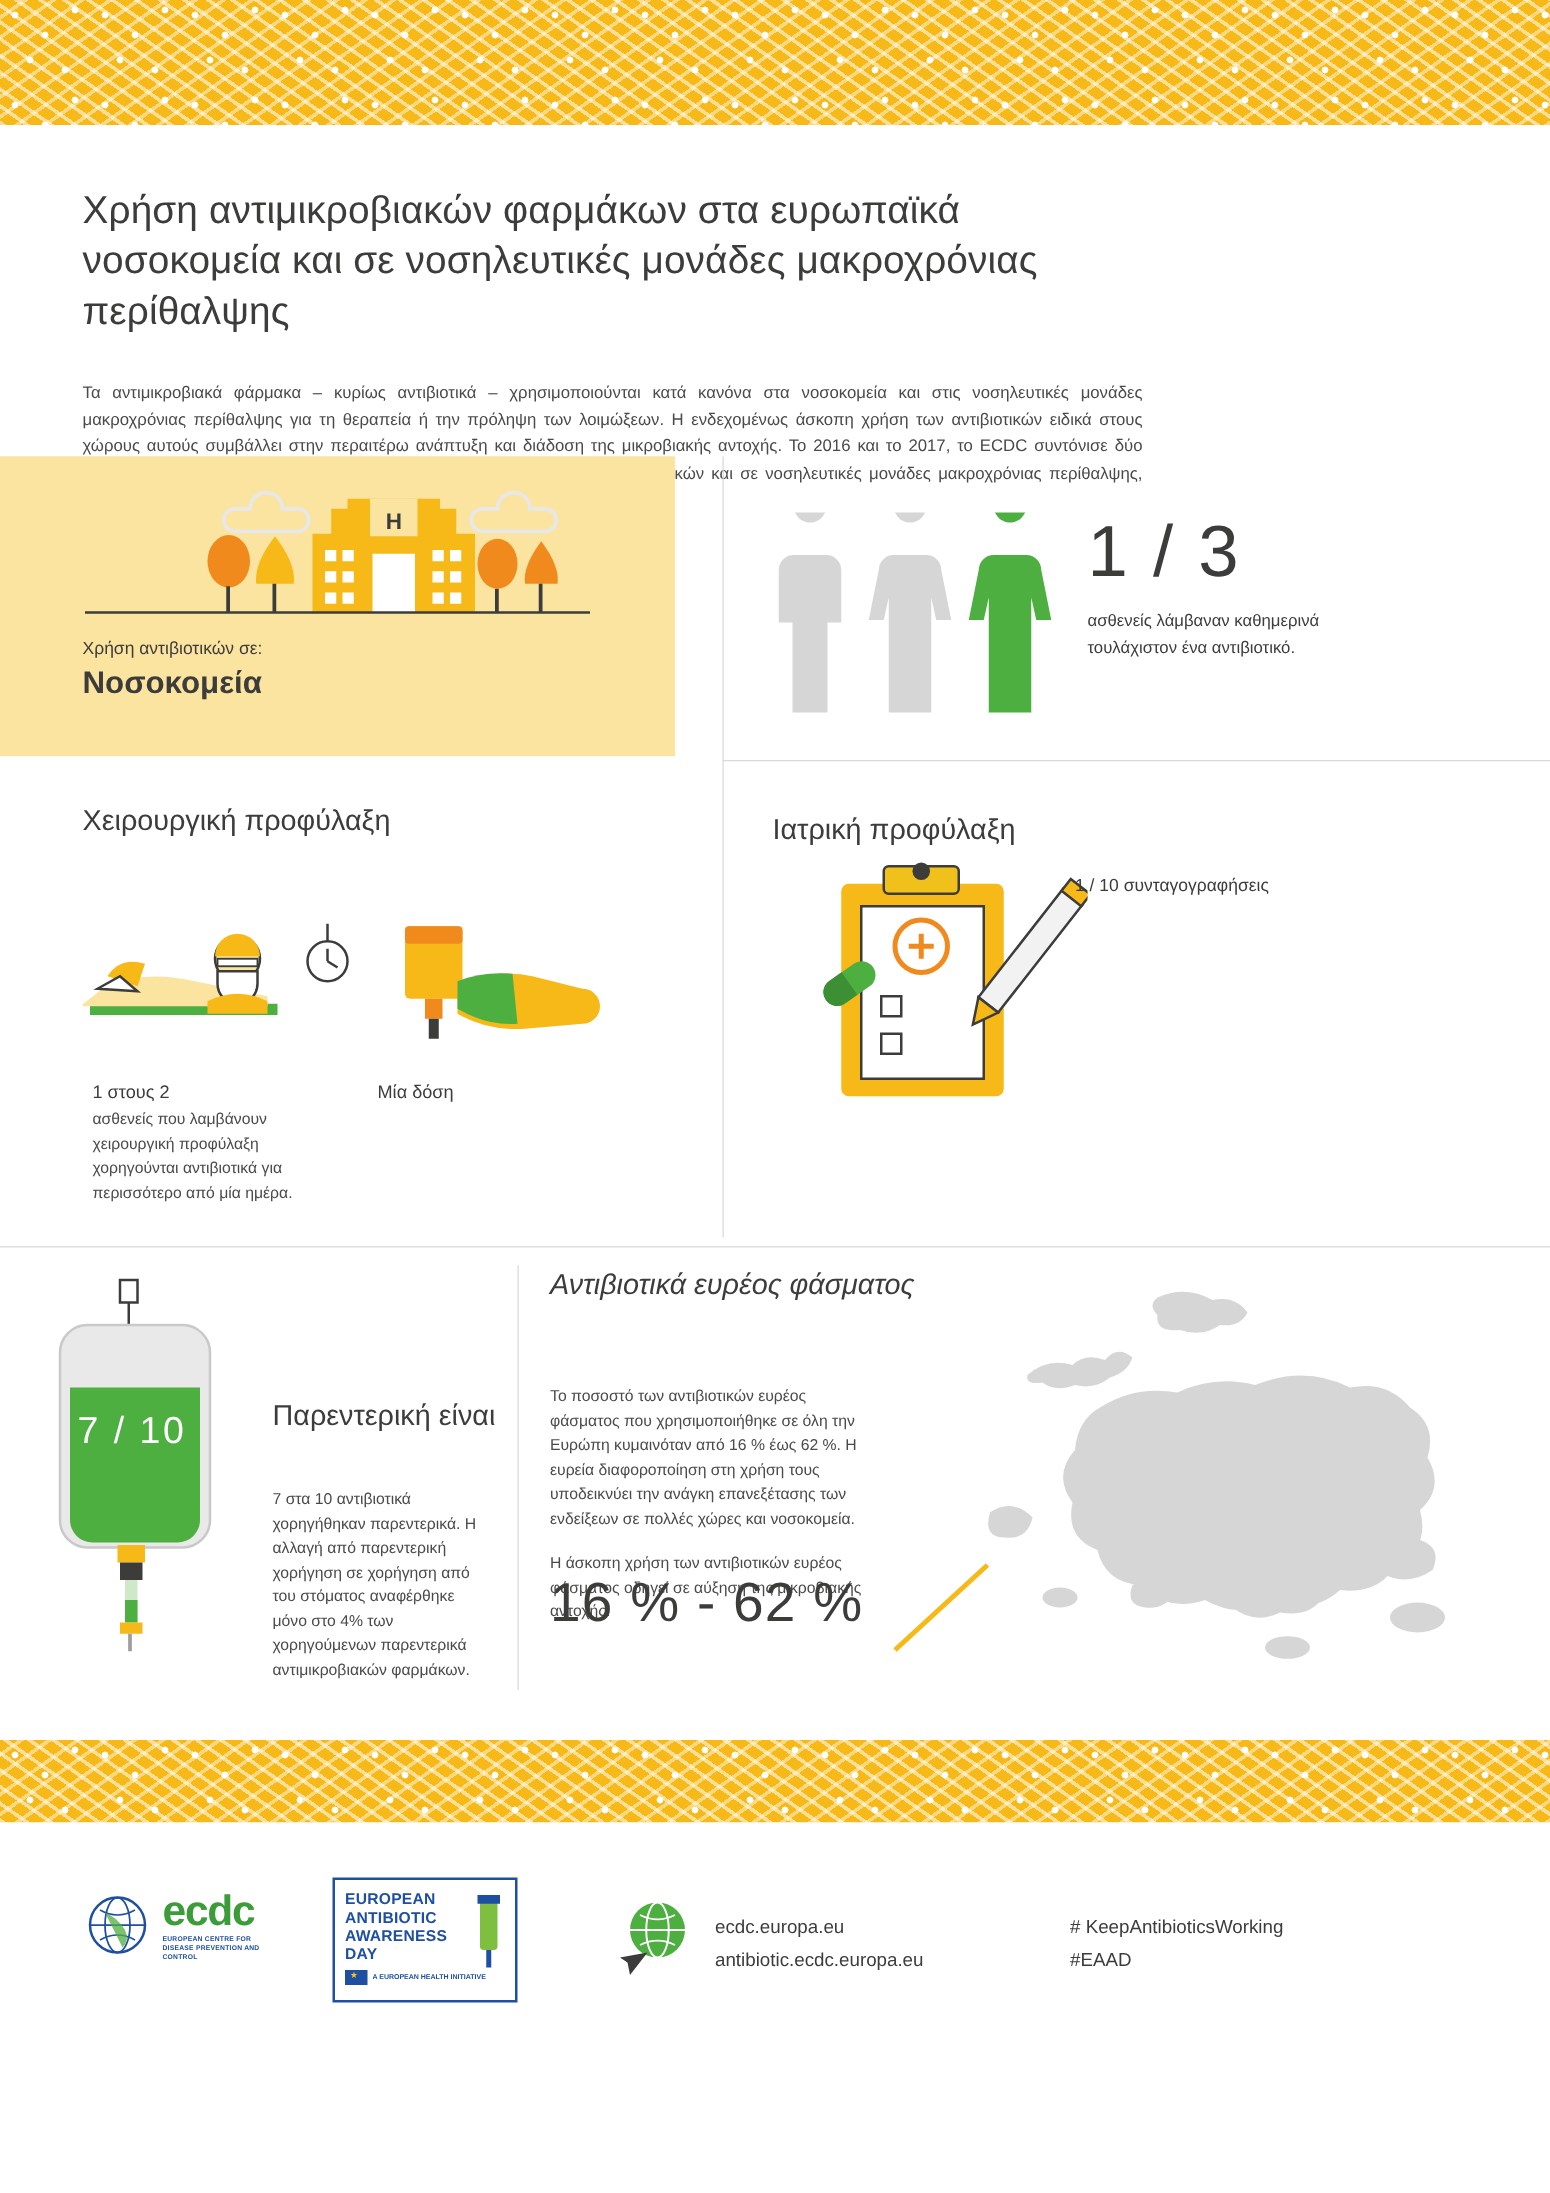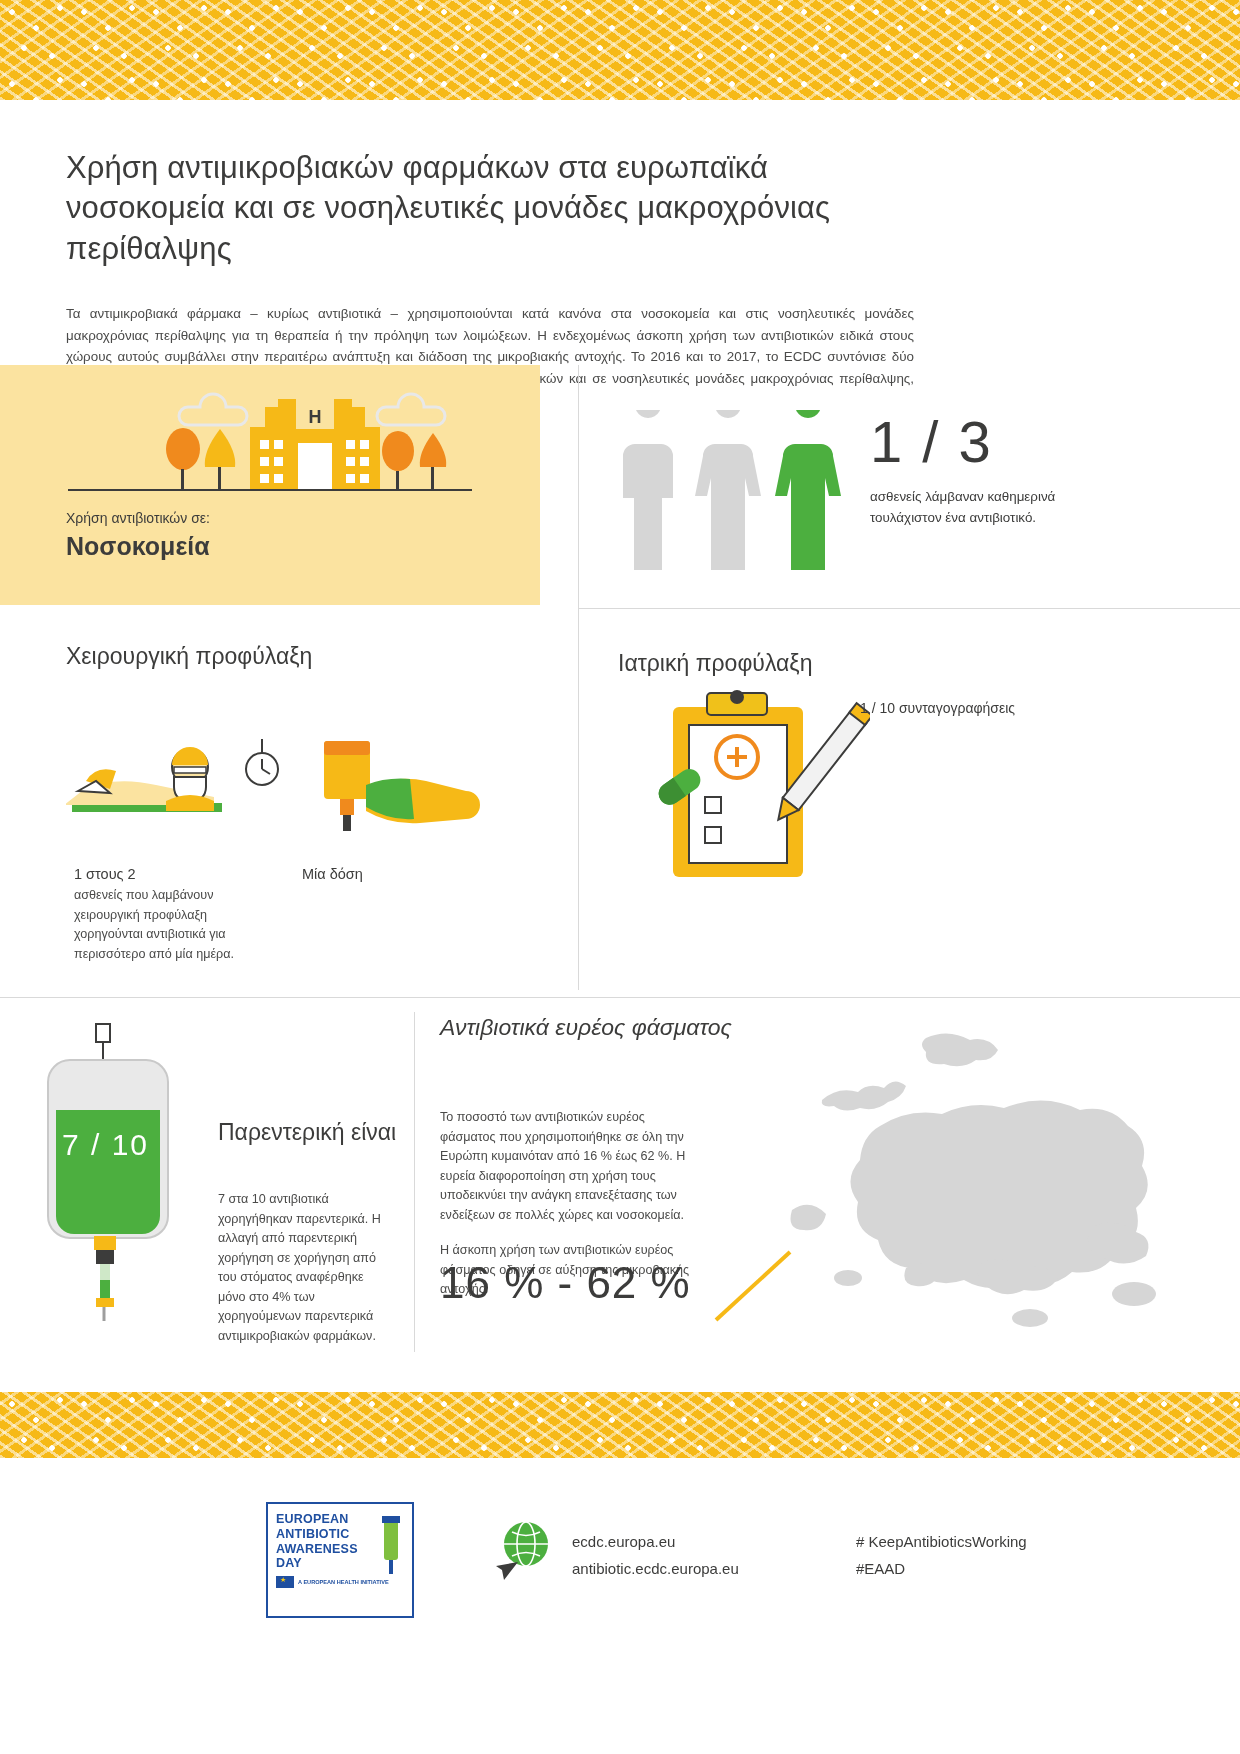--- a/index.html
+++ b/index.html
@@ -89,21 +89,21 @@
 
   
   #bag-number { position:absolute; left:62px; top:1128px; font-size:30px; color:#ffffff; letter-spacing:2px; }
 
   
   #footer { position:absolute; left:0; top:1458px; width:1240px; height:296px; background:#ffffff; }
   .footer-link { font-size:15px; color:#3c3c3b; line-height:1.8; }
   #footer-urls { position:absolute; left:638px; top:1528px; }
   #footer-tags { position:absolute; left:950px; top:1528px; }
   .eaad-box {
-    width:148px; height:116px; border:2px solid #1f4fa0; background:#ffffff;
+    width:148px; height:100px; border:2px solid #1f4fa0; background:#ffffff;
     position:relative; padding:8px 6px 0 8px;
   }
   .eaad-box .l { color:#1f4fa0; font-weight:bold; font-size:12.5px; line-height:1.18; letter-spacing:.2px; }
   .eaad-sub { margin-top:5px; display:flex; align-items:center; gap:4px; }
   .eaad-sub .eu { width:18px; height:12px; background:#1f4fa0; position:relative; }
   .eaad-sub .eu::after{
     content:"★"; position:absolute; color:#f6c915; font-size:7px; left:4px; top:0px;
   }
   .eaad-sub span { font-size:5.6px; color:#1f4fa0; font-weight:bold; line-height:1.1; }
 
@@ -294,20 +294,33 @@
     <ellipse cx="404" cy="272" rx="22" ry="12"></ellipse>
     <ellipse cx="118" cy="256" rx="14" ry="8"></ellipse>
     <ellipse cx="300" cy="296" rx="18" ry="9"></ellipse>
   </g>
 </svg>
 
 <div id="band-bottom" class="pattern-band"></div>
 
 <div id="footer">
 
+  <div style="position:absolute;left:66px;top:52px;display:flex;align-items:center;gap:8px;">
+    <svg width="56" height="56" viewBox="0 0 56 56">
+      <circle cx="28" cy="28" r="22" fill="none" stroke="#1f4fa0" stroke-width="2"></circle>
+      <ellipse cx="28" cy="28" rx="10" ry="22" fill="none" stroke="#1f4fa0" stroke-width="1.4"></ellipse>
+      <line x1="6" y1="28" x2="50" y2="28" stroke="#1f4fa0" stroke-width="1.4"></line>
+      <path d="M14 16 q14 8 28 0 M14 40 q14 -8 28 0" fill="none" stroke="#1f4fa0" stroke-width="1.2"></path>
+      <path d="M18 18 q10 4 16 14 q4 8 -2 14" fill="#4caf3f" opacity=".75"></path>
+    </svg>
+    <div>
+      <div class="ecdc-txt">ecdc</div>
+      <div class="ecdc-sub" style="width:86px;">EUROPEAN CENTRE FOR DISEASE PREVENTION AND CONTROL</div>
+    </div>
+  </div>
 
   <div class="eaad-box" style="position:absolute;left:266px;top:44px;">
     <div class="l">EUROPEAN</div>
     <div class="l">ANTIBIOTIC</div>
     <div class="l">AWARENESS</div>
     <div class="l">DAY</div>
     <div class="eaad-sub">
       <div class="eu"></div>
       <span>A EUROPEAN HEALTH INITIATIVE</span>
     </div>

